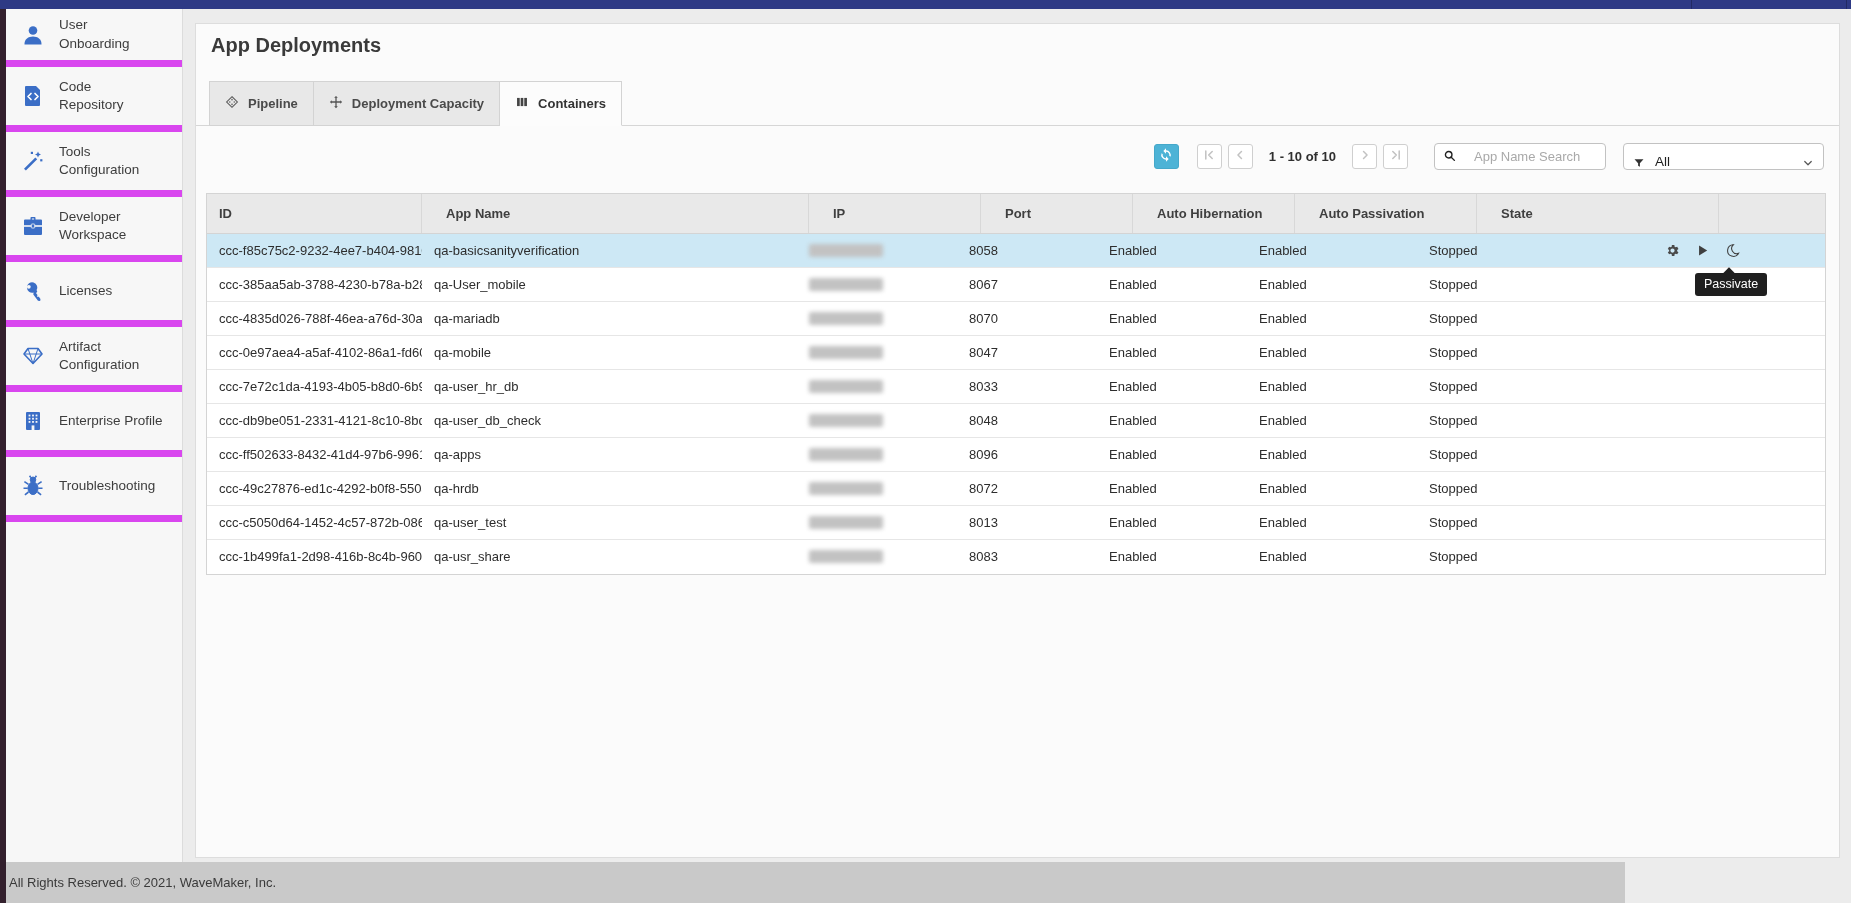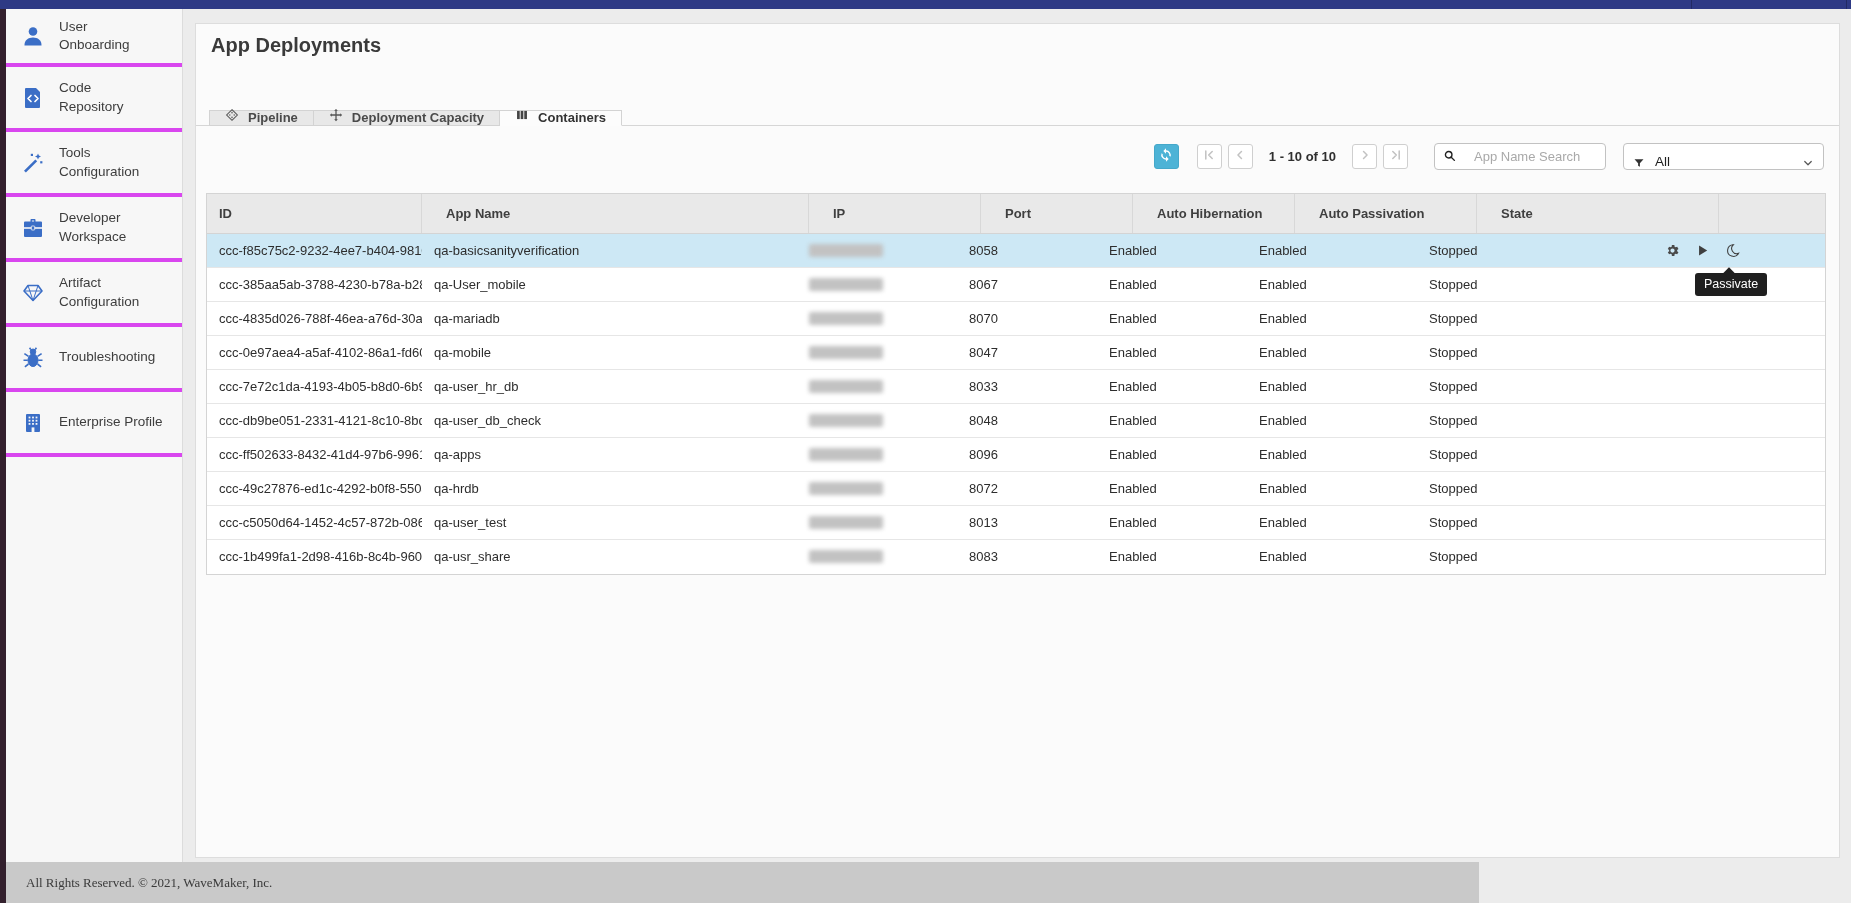--- a/index.html
+++ b/index.html
@@ -8,34 +8,34 @@
 
   
   .navbar { position:absolute; left:0; top:0; width:1851px; height:9px; background:#2e3a85; }
   .nav-sep { position:absolute; top:0; width:1px; height:9px; background:rgba(0,0,0,.25); }
 
   
   .strip { position:absolute; left:0; top:9px; width:6px; height:894px; background:#33202d; }
 
   
   .sidebar { position:absolute; left:6px; top:9px; width:177px; height:853px; background:#f7f7f7; border-right:1px solid #dcdcdc; }
-  .side-item { height:65px; display:flex; align-items:center; gap:13px; padding-left:14px; border-bottom:4px solid #d946ef; cursor:pointer; }
+  .side-item { height:65px; display:flex; align-items:center; gap:13px; padding-left:14px; border-bottom:7px solid #d946ef; cursor:pointer; }
   .side-item:first-child { height:58px; }
   .side-item.active { background:#cbe7f5; }
   .side-item .sicon { width:26px; height:26px; flex:0 0 26px; display:flex; align-items:center; justify-content:center; }
   .side-item .sicon svg { width:24px; height:24px; }
   .side-label { font-size:13.5px; color:#3d3d3d; white-space:pre-line; line-height:1.35; }
 
   
   .card { position:absolute; left:195px; top:23px; width:1645px; height:835px; background:#fbfbfb; border:1px solid #ddd; }
   .page-title { position:absolute; left:15px; top:10px; font-size:20px; font-weight:700; color:#3a3a3a; }
 
   
   .tabbar { position:absolute; left:0; right:0; top:74px; height:28px; border-bottom:1px solid #d6d6d6; padding-left:13px; display:flex; align-items:flex-end; }
-  .tab { height:16px; margin-bottom:-1px; display:inline-flex; align-items:flex-end; gap:9px; padding:0 15px; background:#e8e8e8; border:1px solid #d3d3d3; border-left-width:0; font-size:13px; font-weight:700; color:#4a4a4a; cursor:pointer; }
+  .tab { height:45px; margin-bottom:-1px; display:inline-flex; align-items:center; gap:9px; padding:0 15px; background:#e8e8e8; border:1px solid #d3d3d3; border-left-width:0; font-size:13px; font-weight:700; color:#4a4a4a; cursor:pointer; }
   .tab:first-child { border-left-width:1px; }
   .tab.active { background:#fcfcfc; border-bottom-color:#fcfcfc; color:#333; }
   .tab svg { width:14px; height:14px; }
 
   
   .toolbar { position:absolute; top:119px; right:15px; height:27px; display:flex; align-items:center; }
   .btn-refresh { width:25px; height:25px; background:#4db3d6; border:1px solid #45a8ca; border-radius:3px; display:flex; align-items:center; justify-content:center; cursor:pointer; }
   .btn-refresh svg { width:16px; height:16px; }
   .pager { display:flex; align-items:center; margin-left:12px; }
   .pbtn { width:25px; height:25px; background:#fff; border:1px solid #cfcfcf; border-radius:3px; margin-left:6px; display:flex; align-items:center; justify-content:center; cursor:default; }
@@ -70,21 +70,21 @@
   .redacted { display:inline-block; width:74px; height:13px; margin-top:10px; background:#c2c2c2; border-radius:2px; filter:blur(2px); }
   .td.actions { display:flex; align-items:center; gap:15px; padding-left:18px; }
   .act { width:15px; height:15px; display:inline-flex; cursor:pointer; }
   .act svg { width:15px; height:15px; }
 
   
   .tooltip { position:absolute; left:1499px; top:249px; background:#1f1f1f; color:#fff; font-size:12.5px; padding:4px 9px 5px; border-radius:3px; white-space:nowrap; z-index:5; }
   .tooltip::before { content:""; position:absolute; top:-4px; left:30px; width:8px; height:8px; background:#1f1f1f; transform:rotate(45deg); }
 
   
-  .footer { position:absolute; left:6px; top:862px; width:1473px; height:41px; background:#c9c9c9; display:flex; align-items:center; padding-left:20px; font-size:13px; color:#3a3a3a;font-family:Liberation Serif, serif; }
+  .footer { position:absolute; left:6px; top:862px; width:1619px; height:41px; background:#c9c9c9; display:flex; align-items:center; padding-left:3px; font-size:13px; color:#3a3a3a; }
 </style>
 </head>
 <body>
 
 <div class="navbar">
   <div class="nav-sep" style="left:1691px"></div>
   <div class="nav-sep" style="left:1846px"></div>
 </div>
 
 <div class="strip"></div>
@@ -128,59 +128,68 @@
           <path d="M9.5 5.5V4c0-.6.4-1 1-1h3c.6 0 1 .4 1 1v1.5H20a1 1 0 0 1 1 1V20a1 1 0 0 1-1 1H4a1 1 0 0 1-1-1V6.5a1 1 0 0 1 1-1h5.5zm1.4 0h2.2v-1h-2.2v1z" fill="#3b6ec6"></path>
           <rect x="3" y="11.2" width="18" height="1.6" fill="#f7f7f7"></rect>
           <rect x="10.3" y="10" width="3.4" height="4" rx=".6" fill="#3b6ec6" stroke="#f7f7f7" stroke-width=".8"></rect>
         </svg>
     </span>
     <span class="side-label">Developer
 Workspace</span>
   </div>
   <div class="side-item">
     <span class="sicon">
+      <svg viewBox="0 0 24 24" fill="#3b6ec6">
+          <path d="M12.8 13.4a5.2 5.2 0 1 1 2.6-2.6l.9.9-.9 2 1.6 1.6-.3 1.9 1.9-.3 1.9 1.9V21h-2.2l-5.5-5.5z" transform="rotate(8 12 12)"></path>
+          <circle cx="7.8" cy="7.8" r="1.9" fill="#f7f7f7"></circle>
+        </svg>
+    </span>
+    <span class="side-label">Licenses</span>
+  </div>
+  <div class="side-item">
+    <span class="sicon">
       <svg viewBox="0 0 24 24" fill="none" stroke="#3b6ec6" stroke-width="1.6" stroke-linejoin="round">
           <path d="M7 4.5h10l4 5.5-9 9.5L3 10z"></path>
           <path d="M3 10h18M7 4.5L12 19.5M17 4.5L12 19.5" stroke-width="1"></path>
         </svg>
     </span>
     <span class="side-label">Artifact
 Configuration</span>
-  </div>
-  <div class="side-item">
-    <span class="sicon">
-      <svg viewBox="0 0 24 24" fill="#3b6ec6" stroke="#3b6ec6">
-          <ellipse cx="12" cy="14.2" rx="5" ry="6.3"></ellipse>
-          <circle cx="12" cy="5.8" r="2.8"></circle>
-          <g stroke-width="1.6" fill="none">
-            <path d="M7.5 10.4L3.4 7.6M16.5 10.4l4.1-2.8M6.8 14.2H2.5M17.2 14.2h4.3M7.5 18l-3.6 2.8M16.5 18l3.6 2.8M9.8 3.6L8.6 1.8M14.2 3.6l1.2-1.8"></path>
-          </g>
-        </svg>
-    </span>
-    <span class="side-label">Troubleshooting</span>
   </div>
   <div class="side-item">
     <span class="sicon">
       <svg viewBox="0 0 24 24">
           <rect x="5" y="3" width="14" height="18" rx="1" fill="#3b6ec6"></rect>
           <g fill="#f7f7f7">
             <rect x="7.6" y="5.6" width="1.8" height="1.8"></rect>
             <rect x="11.1" y="5.6" width="1.8" height="1.8"></rect>
             <rect x="14.6" y="5.6" width="1.8" height="1.8"></rect>
             <rect x="7.6" y="8.8" width="1.8" height="1.8"></rect>
             <rect x="11.1" y="8.8" width="1.8" height="1.8"></rect>
             <rect x="14.6" y="8.8" width="1.8" height="1.8"></rect>
             <rect x="7.6" y="12" width="1.8" height="1.8"></rect>
             <rect x="11.1" y="12" width="1.8" height="1.8"></rect>
             <rect x="14.6" y="12" width="1.8" height="1.8"></rect>
             <rect x="10.6" y="16.4" width="2.8" height="4.6"></rect>
           </g>
         </svg>
     </span>
     <span class="side-label">Enterprise Profile</span>
+  </div>
+  <div class="side-item">
+    <span class="sicon">
+      <svg viewBox="0 0 24 24" fill="#3b6ec6" stroke="#3b6ec6">
+          <ellipse cx="12" cy="14.2" rx="5" ry="6.3"></ellipse>
+          <circle cx="12" cy="5.8" r="2.8"></circle>
+          <g stroke-width="1.6" fill="none">
+            <path d="M7.5 10.4L3.4 7.6M16.5 10.4l4.1-2.8M6.8 14.2H2.5M17.2 14.2h4.3M7.5 18l-3.6 2.8M16.5 18l3.6 2.8M9.8 3.6L8.6 1.8M14.2 3.6l1.2-1.8"></path>
+          </g>
+        </svg>
+    </span>
+    <span class="side-label">Troubleshooting</span>
   </div>
 </div>
 
 <div class="card">
   <div class="page-title">App Deployments</div>
 
   <div class="tabbar">
     <div class="tab">
       <span>
         <svg viewBox="0 0 24 24">

